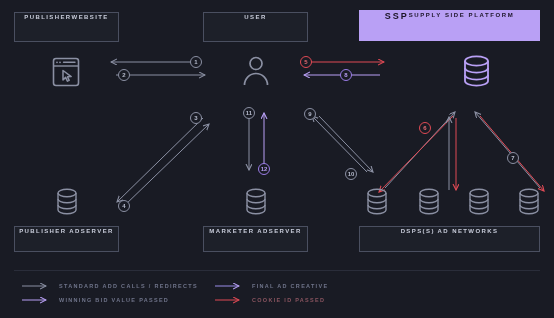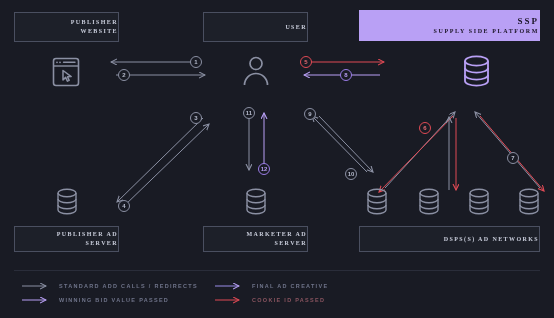--- a/index.html
+++ b/index.html
@@ -16,31 +16,30 @@
     height: 318px;
     background: #191b24;
     overflow: hidden;
   }
   .box {
     position: absolute;
     box-sizing: border-box;
     border: 1px solid #4a4f60;
     background: #1d2029;
     display: flex;
-    flex-direction: column;
-    align-items: flex-end;
+    flex-direction: row;
+    align-items: flex-start;
     justify-content: center;
     text-align: center;
     color: #c9cddb;
     letter-spacing: 1.4px;
     font-size: 6px;
     line-height: 9px;
     font-weight: 700;
     text-transform: uppercase;
-    font-family: Liberation Serif, serif;
   }
   .box.accent {
     background: #b9a0f5;
     border-color: #b9a0f5;
     color: #1b1426;
   }
   .box.accent .t1 { font-size: 9px; letter-spacing: 2px; line-height: 11px; }
   .box.accent .t2 { font-size: 6px; letter-spacing: 1.6px; line-height: 9px; }
   .icon {
     position: absolute;

